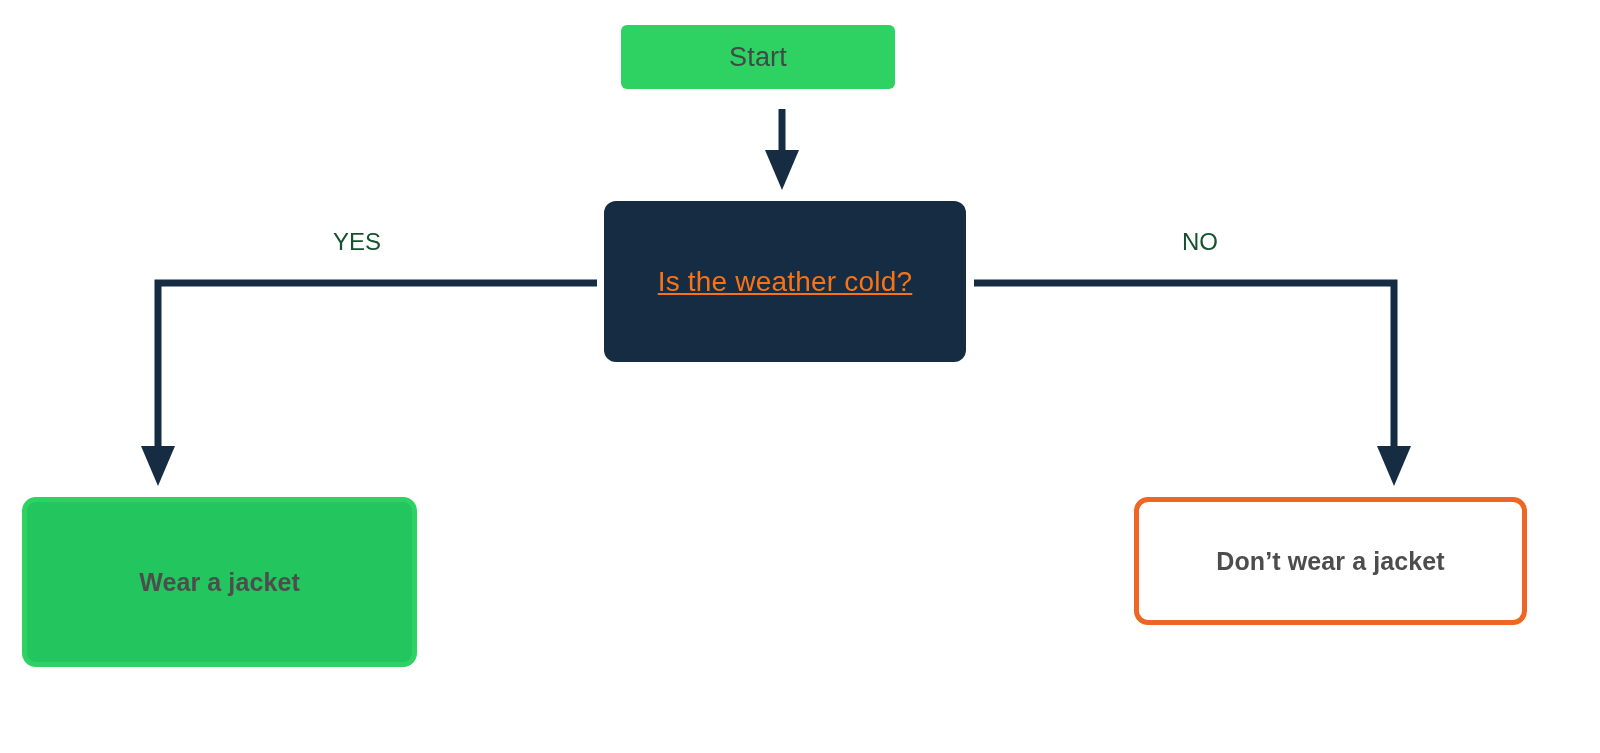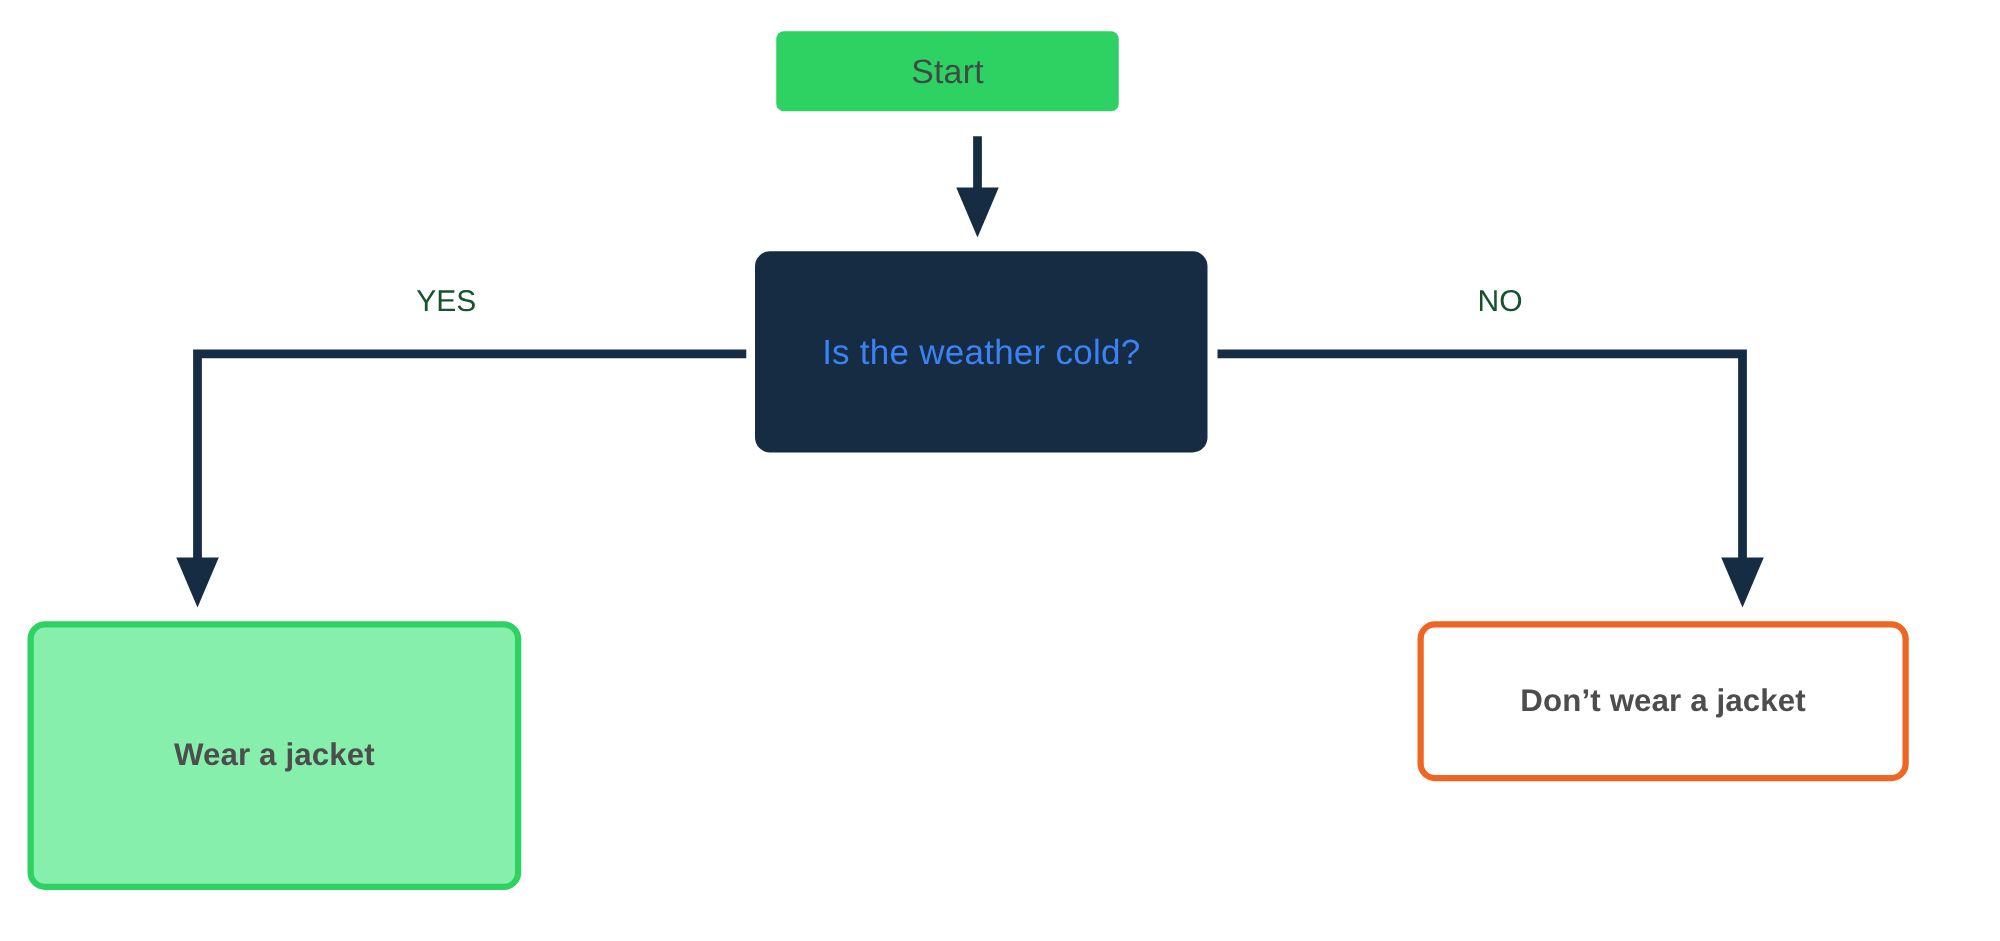--- a/index.html
+++ b/index.html
@@ -56,31 +56,32 @@
     left: 604px;
     top: 201px;
     width: 362px;
     height: 161px;
     background: #152c42;
     border-radius: 12px;
   }
   #node-decision .node-label {
     font-size: 28px;
     font-weight: 400;
-    color: #3b82f6;
+    color: #f97316;
     letter-spacing: 0.2px;
+    text-decoration: underline;
   }
 
   
   #node-yes-outcome {
     left: 22px;
     top: 497px;
     width: 395px;
-    height: 215px;
-    background: #86efac;
+    height: 170px;
+    background: #22c55e;
     border: 5px solid #2ed263;
     border-radius: 14px;
   }
   #node-no-outcome {
     left: 1134px;
     top: 497px;
     width: 393px;
     height: 128px;
     background: #ffffff;
     border: 5px solid #ef6524;

